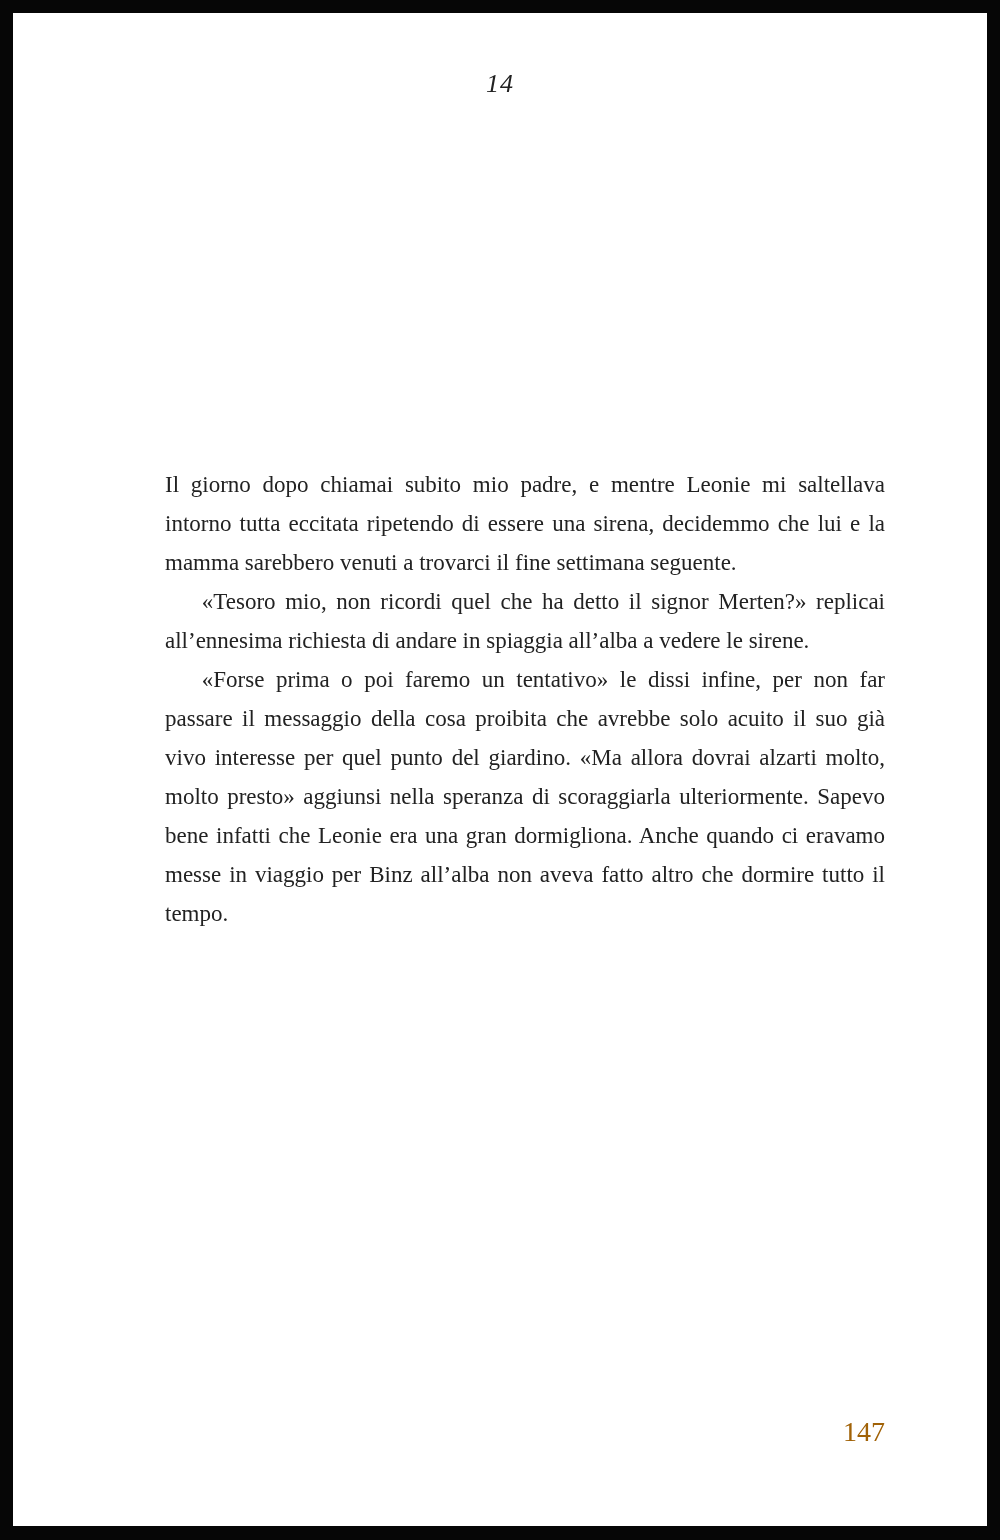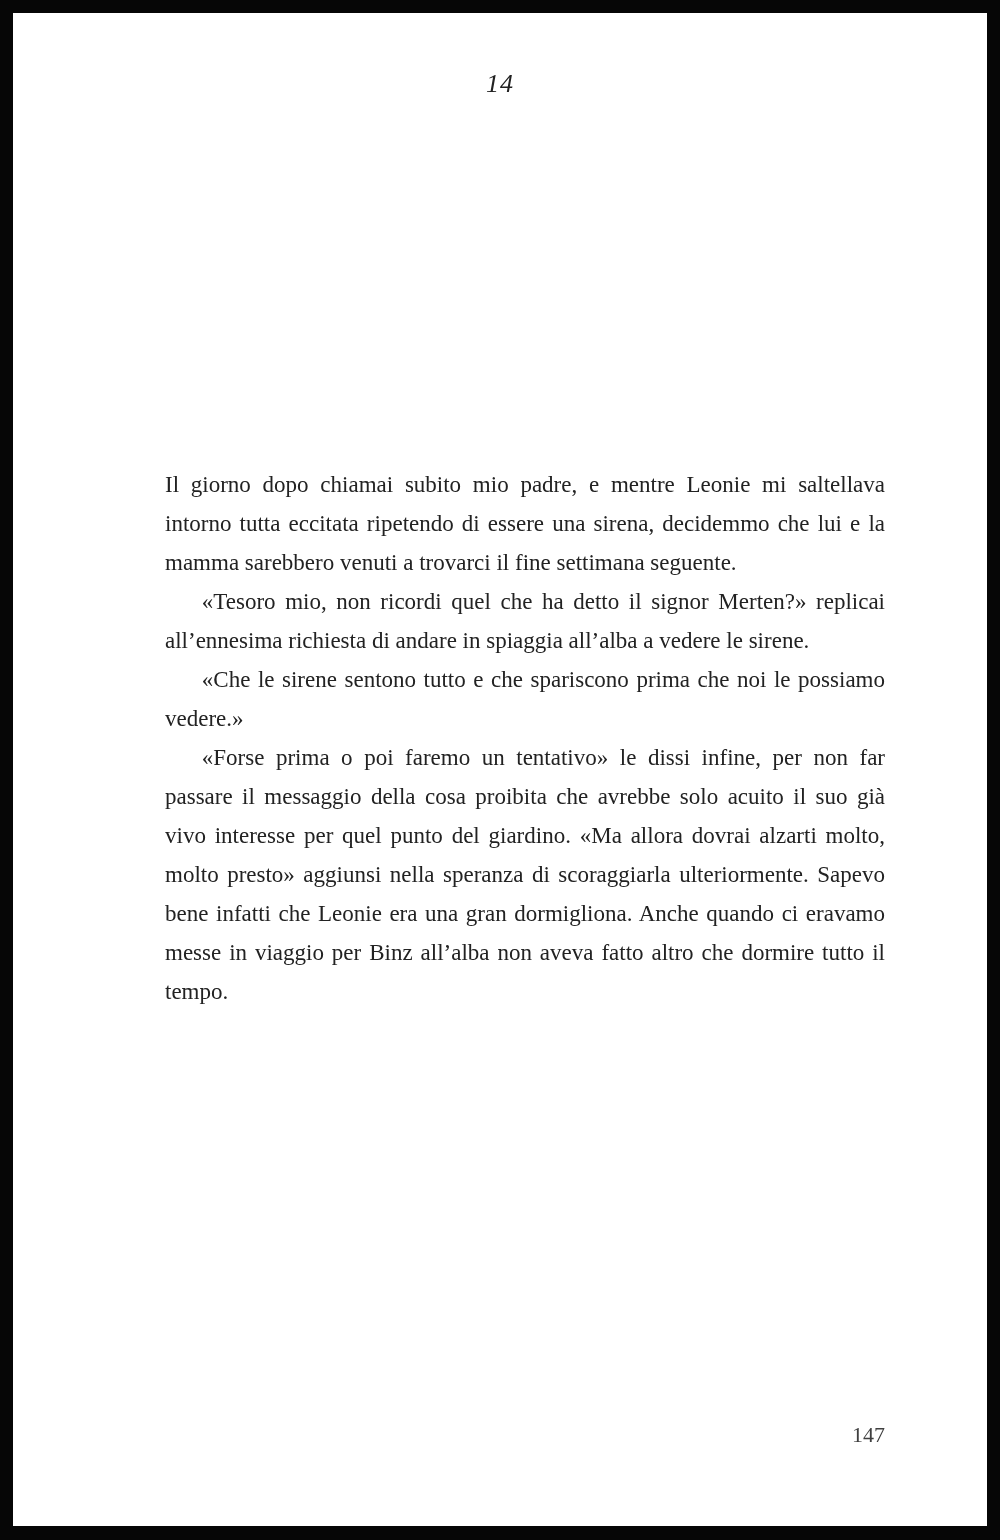--- a/index.html
+++ b/index.html
@@ -46,36 +46,35 @@
     margin: 0;
     text-indent: 1.6em;
   }
   .para:first-child {
     text-indent: 0;
   }
   .page-number {
     position: absolute;
     right: 102px;
     bottom: 78px;
-    font-size: 22px;
-    color: #404040;
+    font-size: 28px;
+    color: #a16207;
     text-align: center;
   }
 </style>
 </head>
 <body>
 
 <div class="book-scan">
   <div class="page">
 
     <div class="chapter-number">14</div>
 
     <div class="text-block">
       <p class="para">Il giorno dopo chiamai subito mio padre, e mentre Leonie mi saltellava intorno tutta eccitata ripetendo di essere una sirena, decidemmo che lui e la mamma sarebbero venuti a trovarci il fine settimana seguente.</p>
       <p class="para">«Tesoro mio, non ricordi quel che ha detto il signor Merten?» replicai all’ennesima richiesta di andare in spiaggia all’alba a vedere le sirene.</p>
-      <p class="para">«Che le sirene sentono tutto e che spariscono prima che noi le possiamo vedere.»</p>
       <p class="para">«Forse prima o poi faremo un tentativo» le dissi infine, per non far passare il messaggio della cosa proibita che avrebbe solo acuito il suo già vivo interesse per quel punto del giardino. «Ma allora dovrai alzarti molto, molto presto» aggiunsi nella speranza di scoraggiarla ulteriormente. Sapevo bene infatti che Leonie era una gran dormigliona. Anche quando ci eravamo messe in viaggio per Binz all’alba non aveva fatto altro che dormire tutto il tempo.</p>
     </div>
 
     <div class="page-number">147</div>
 
   </div>
 </div>
 
 </body></html>

